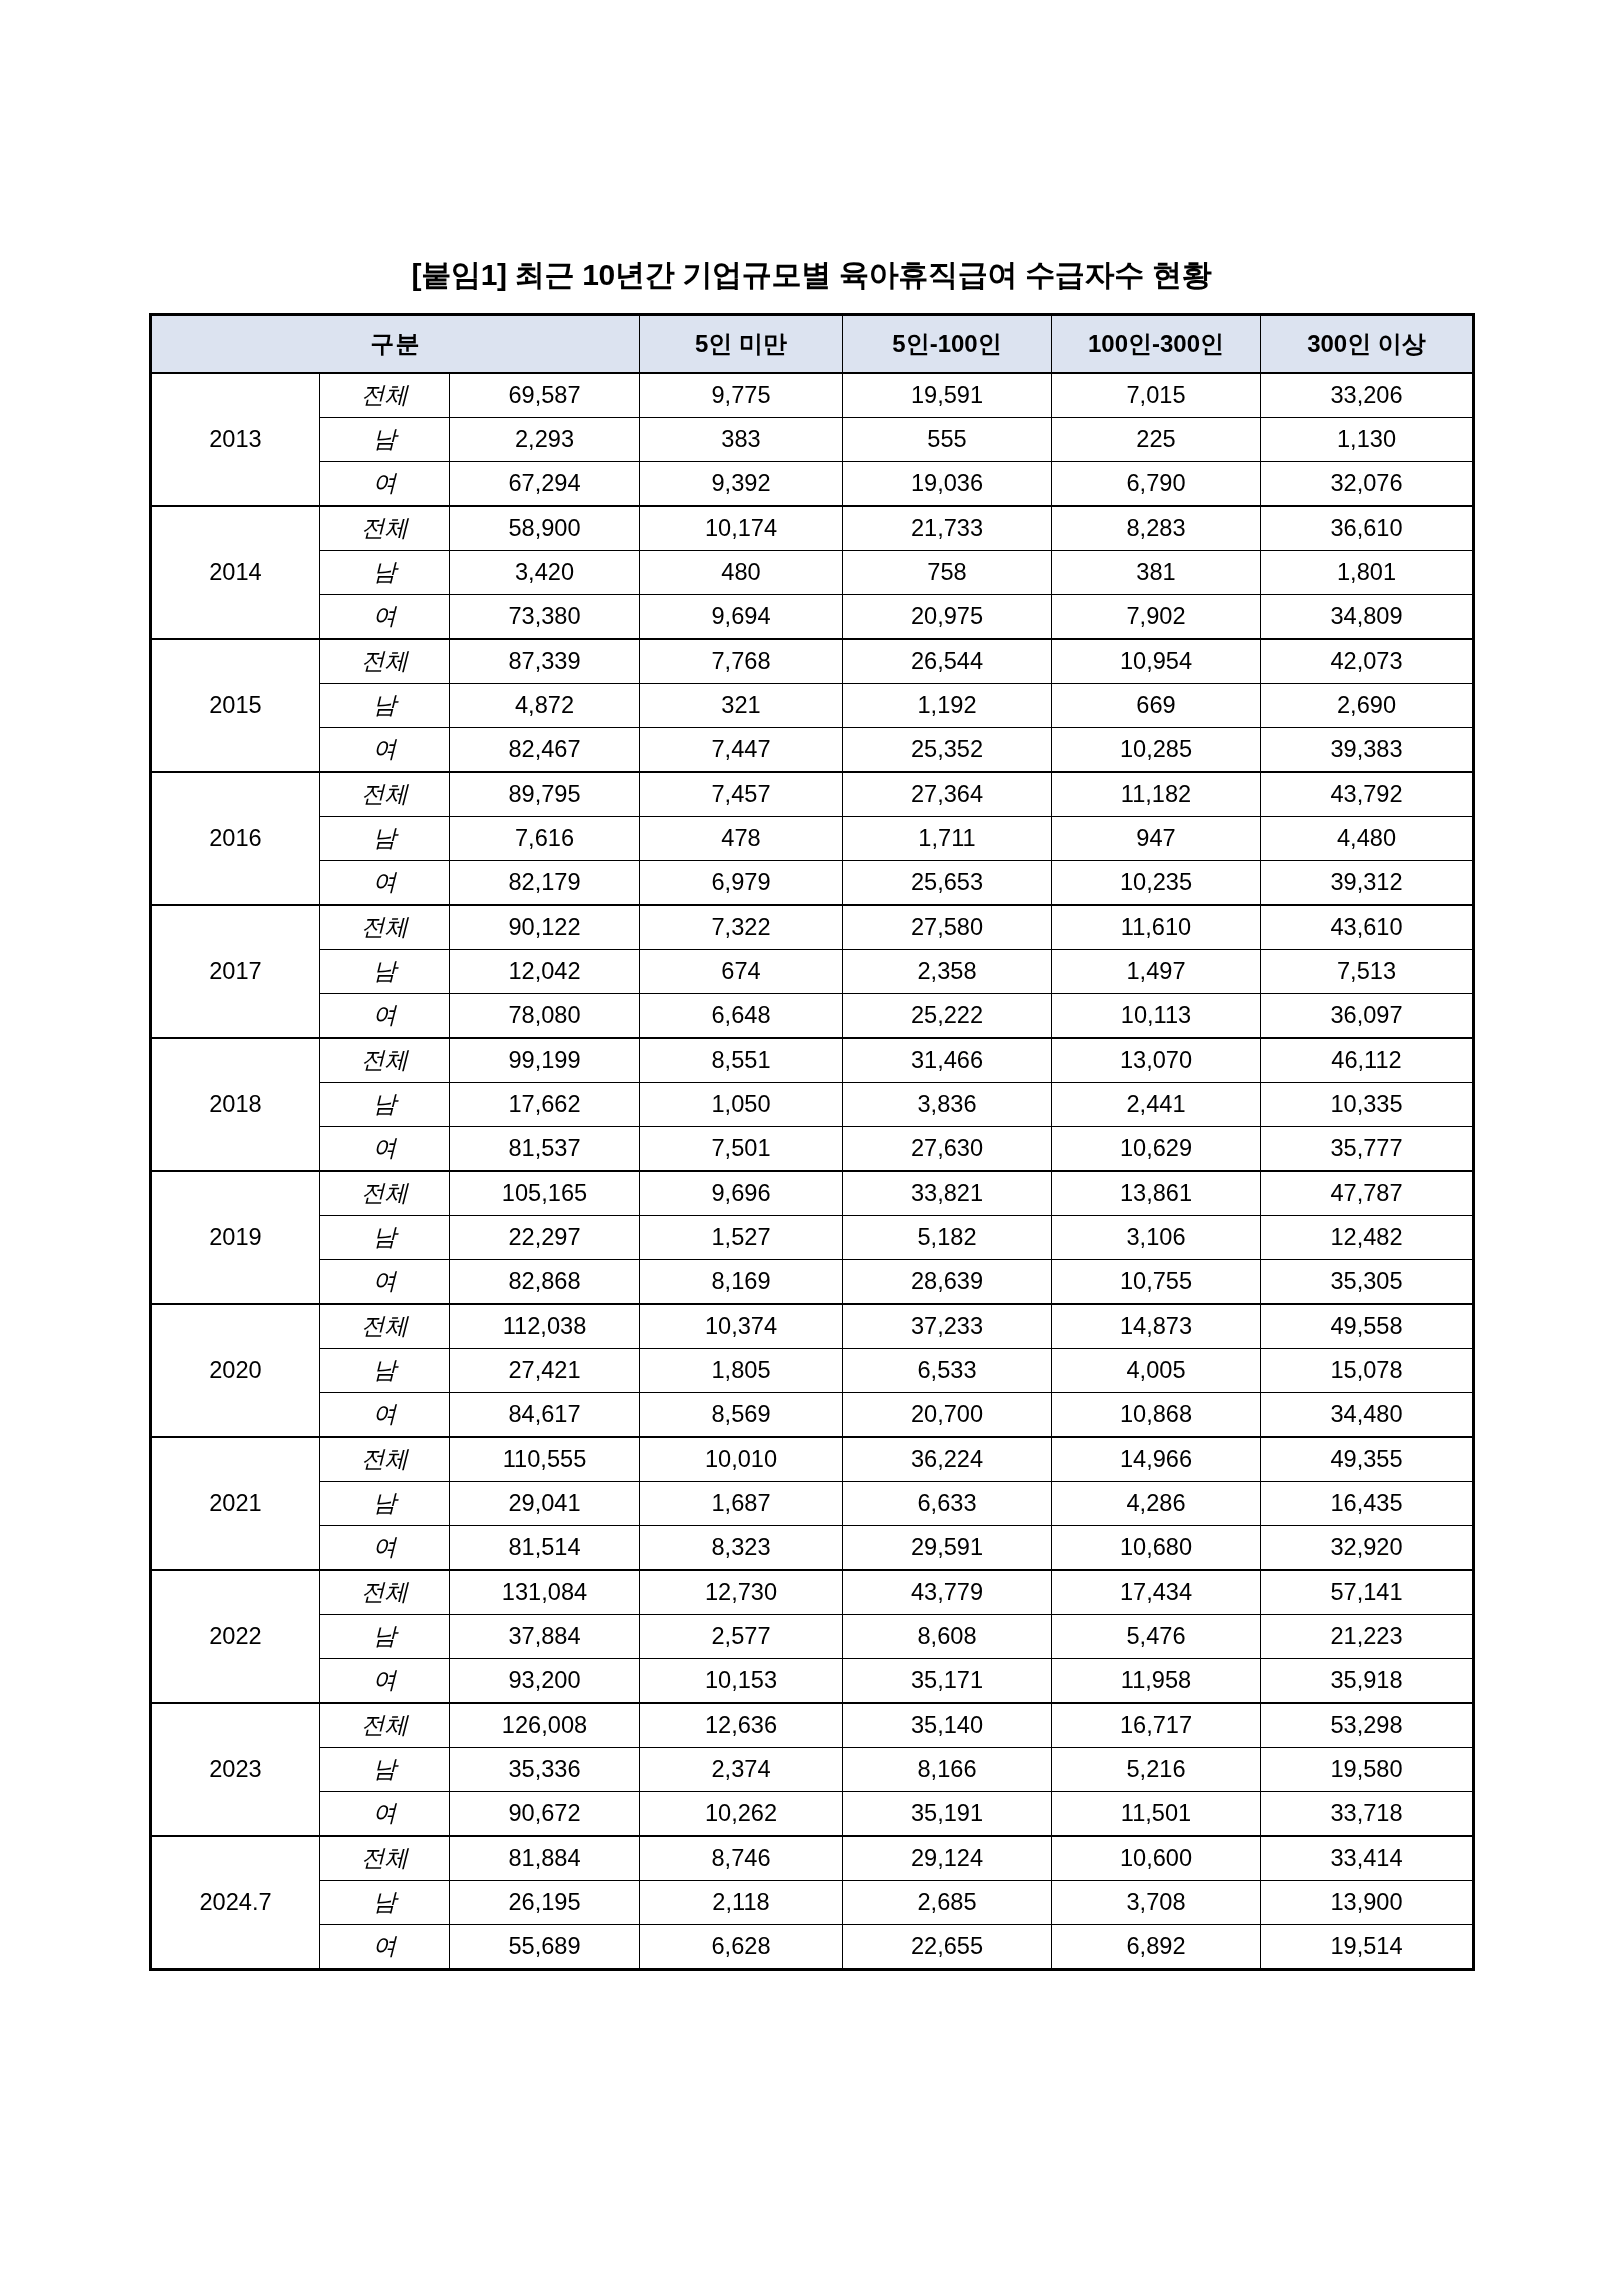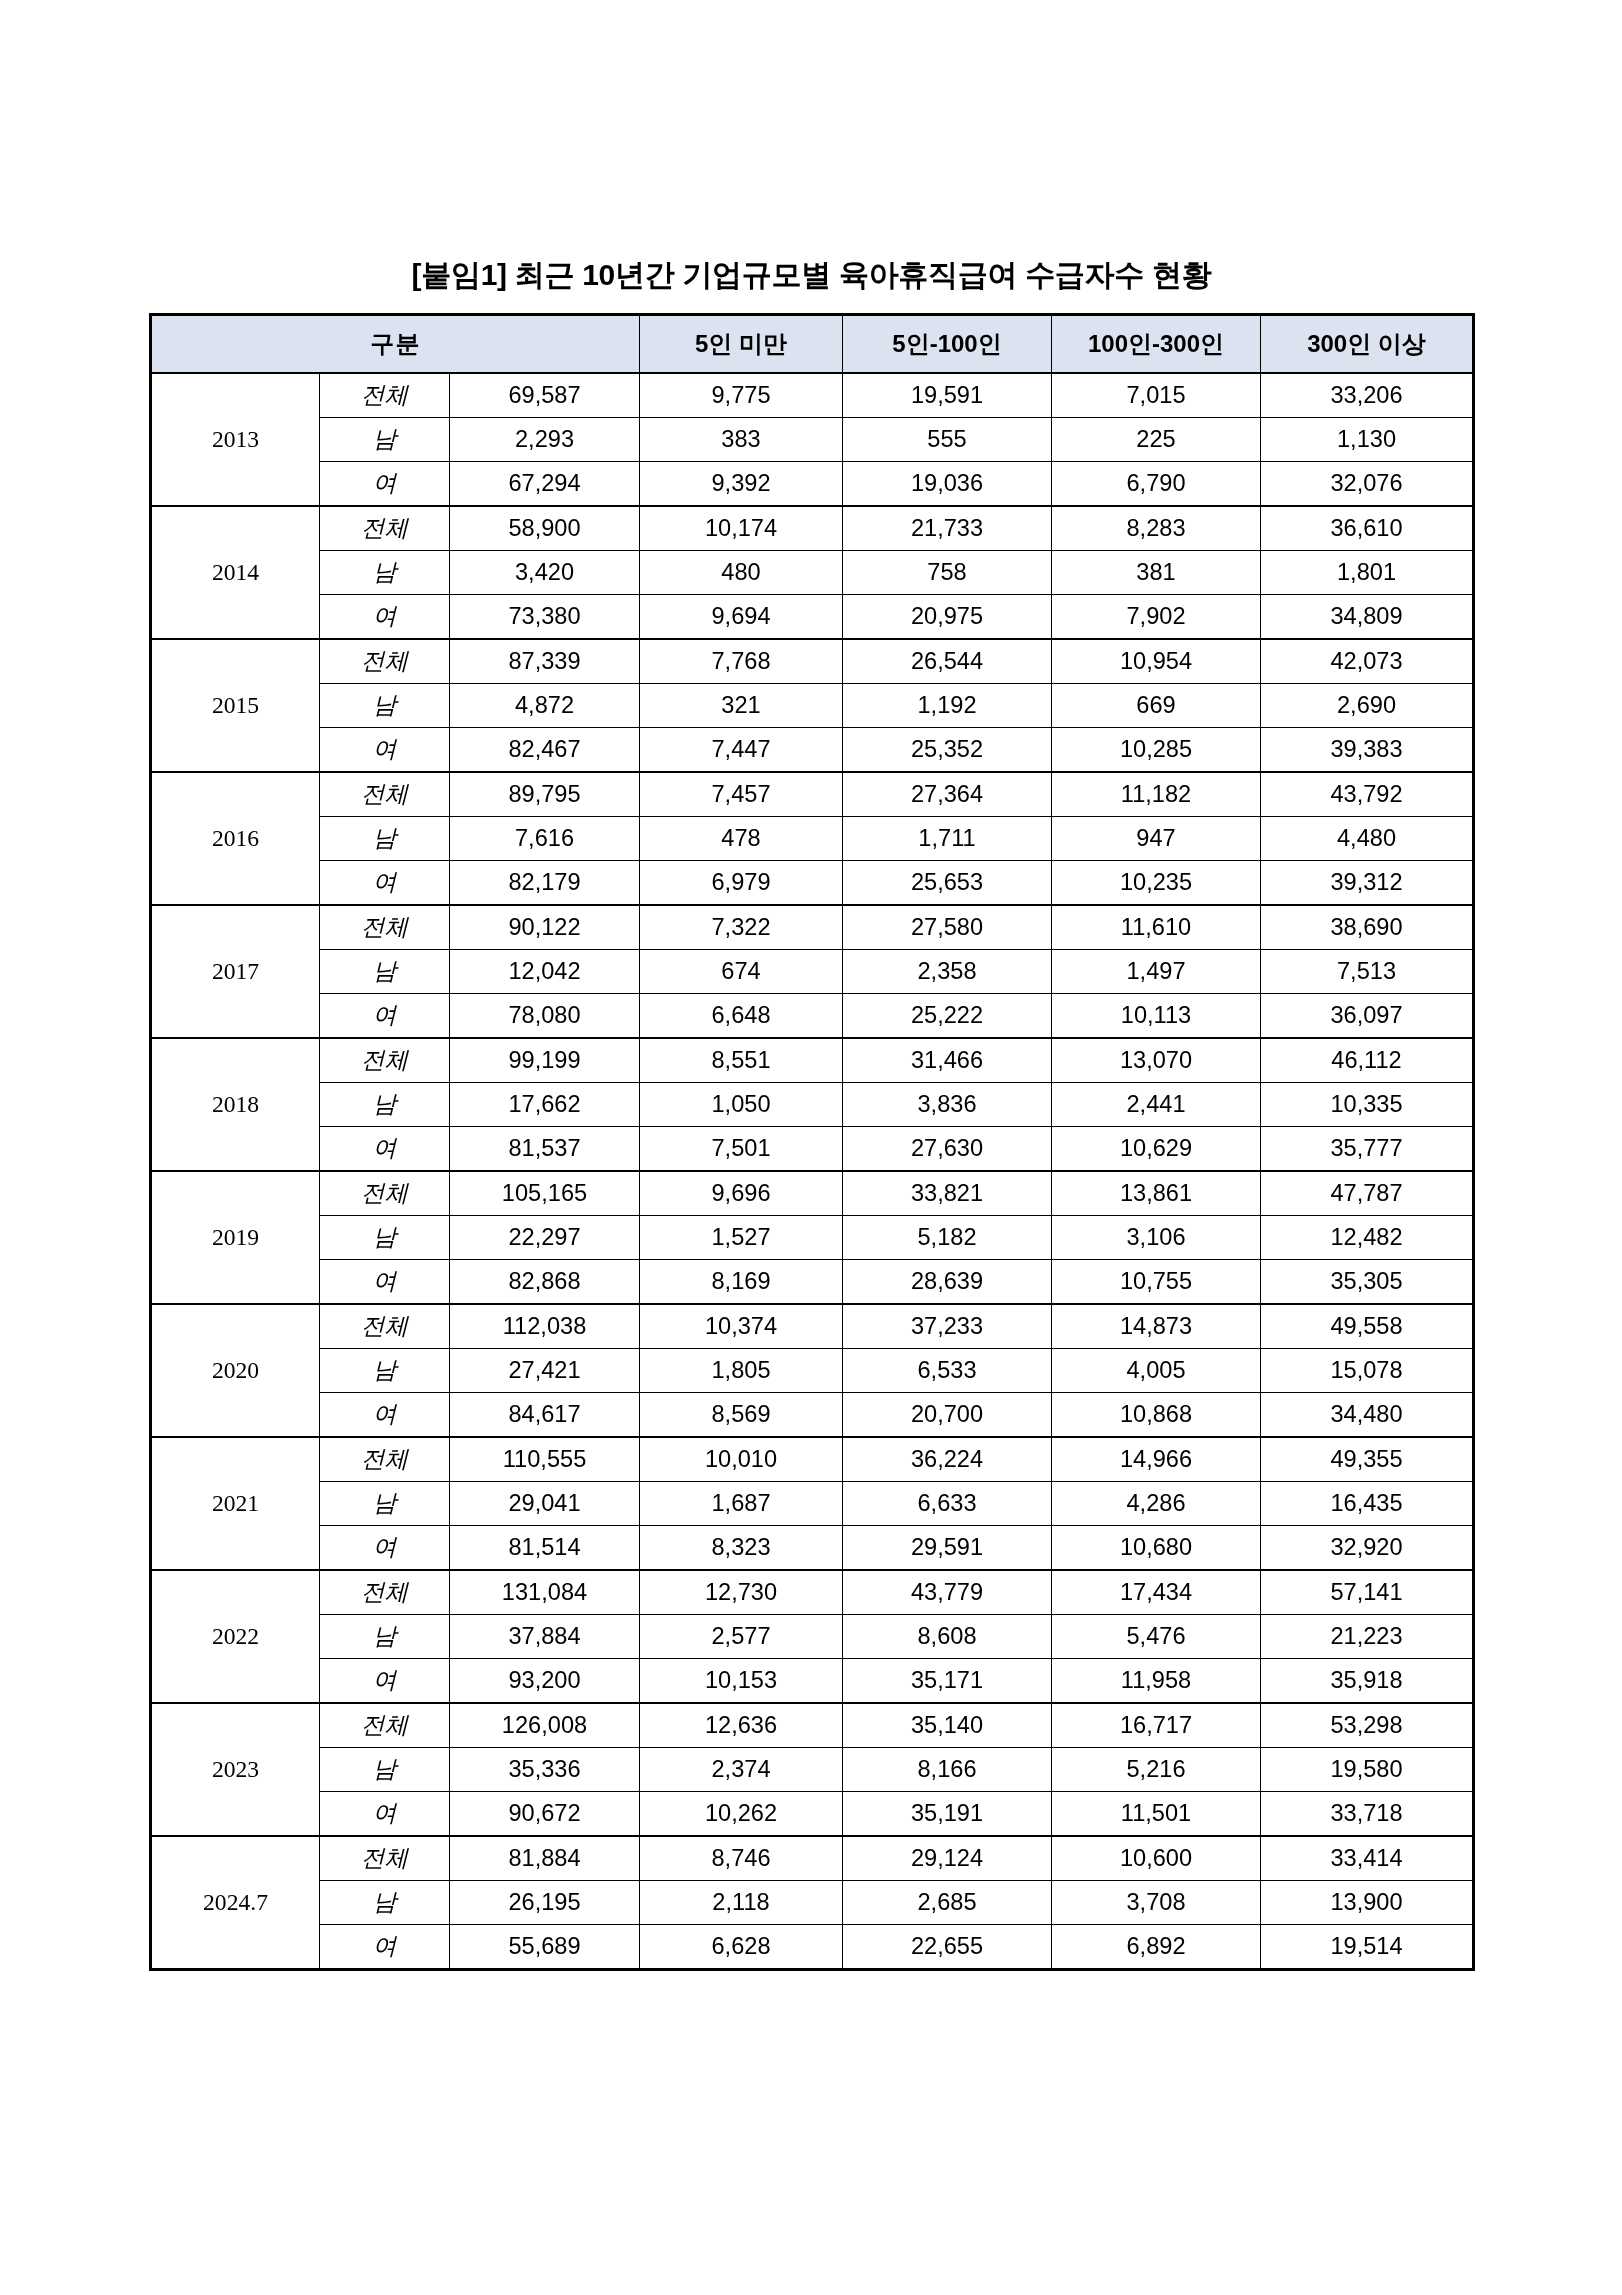--- a/index.html
+++ b/index.html
@@ -70,21 +70,20 @@
     line-height: 56px;
     font-size: 24px;
   }
   table.data thead th.hdr-gubun {
     letter-spacing: 1.3px;
   }
   td.year {
     font-size: 24px;
     border-top: 2.6px solid #000000;
     border-bottom: 2.6px solid #000000;
-    font-family: Liberation Serif, serif;
   }
   tr.group-start td {
     border-top: 2.6px solid #000000;
   }
   tr.group-end td {
     border-bottom: 2.6px solid #000000;
   }
   td.sex {
     font-size: 23.6px;
     font-style: italic;
@@ -221,21 +220,21 @@
             <td class="num">10,235</td>
             <td class="num">39,312</td>
           </tr>
           <tr class="group-start">
             <td class="year" rowspan="3">2017</td>
             <td class="sex">전체</td>
             <td class="num">90,122</td>
             <td class="num">7,322</td>
             <td class="num">27,580</td>
             <td class="num">11,610</td>
-            <td class="num">38,690</td>
+            <td class="num">43,610</td>
           </tr>
           <tr>
             <td class="sex">남</td>
             <td class="num">12,042</td>
             <td class="num">674</td>
             <td class="num">2,358</td>
             <td class="num">1,497</td>
             <td class="num">7,513</td>
           </tr>
           <tr class="group-end">

